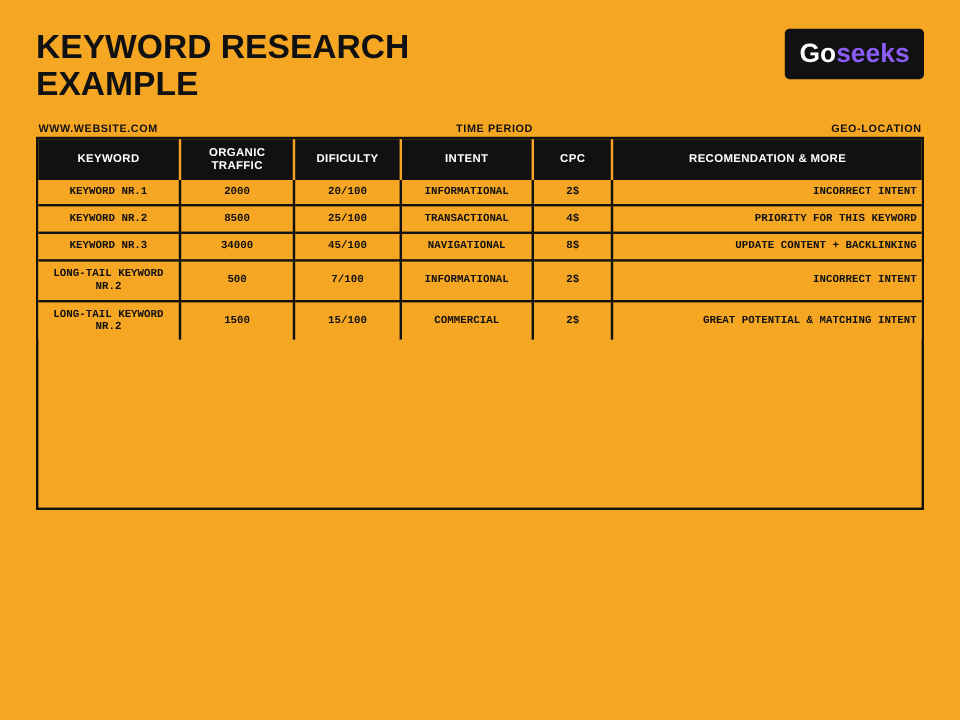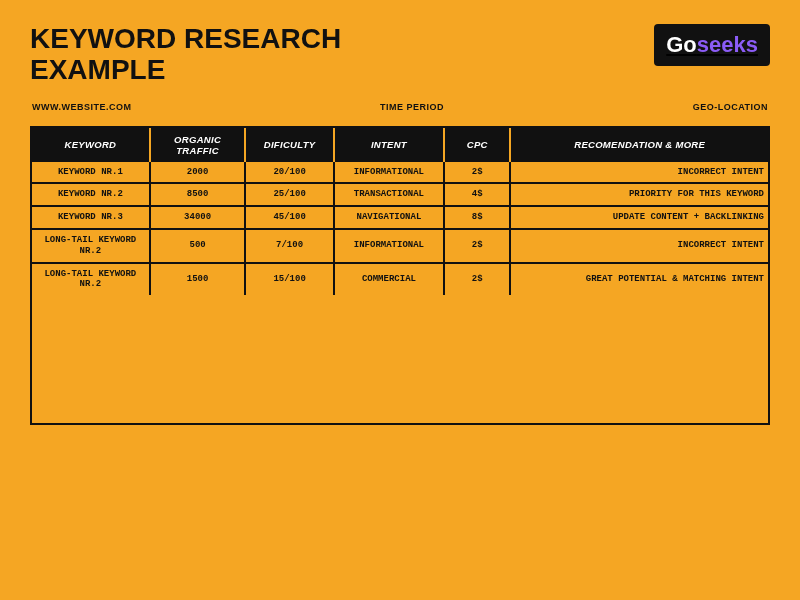--- a/index.html
+++ b/index.html
@@ -36,40 +36,39 @@
       line-height: 1.1;
       text-transform: uppercase;
     }
 
     .logo {
       display: flex;
       align-items: center;
       background: #111;
       padding: 8px 12px;
       border-radius: 4px;
-      text-decoration: underline;
     }
 
     .logo-go {
       font-size: 22px;
       font-weight: 900;
       color: white;
     }
 
     .logo-seeks {
       font-size: 22px;
       font-weight: 900;
       color: #8b5cf6;
     }
 
     
     .meta-row {
       display: flex;
       justify-content: space-between;
-      margin-bottom: 14px;
+      margin-bottom: 2px;
       padding: 0 2px;
       align-items: flex-end;
     }
 
     .meta-label {
       font-size: 9px;
       font-weight: 700;
       color: #111;
       letter-spacing: 0.5px;
       text-transform: uppercase;
@@ -94,21 +93,20 @@
     thead th {
       color: white;
       font-size: 9.5px;
       font-weight: 900;
       text-transform: uppercase;
       text-align: center;
       padding: 6px 4px;
       border-right: 2px solid #F5A623;
       vertical-align: middle;
       letter-spacing: 0.3px;
-      font-style: italic;
     }
 
     thead th:last-child {
       border-right: none;
     }
 
     tbody tr {
       background-color: #F5A623;
       font-family: Liberation Mono, monospace;
     }

